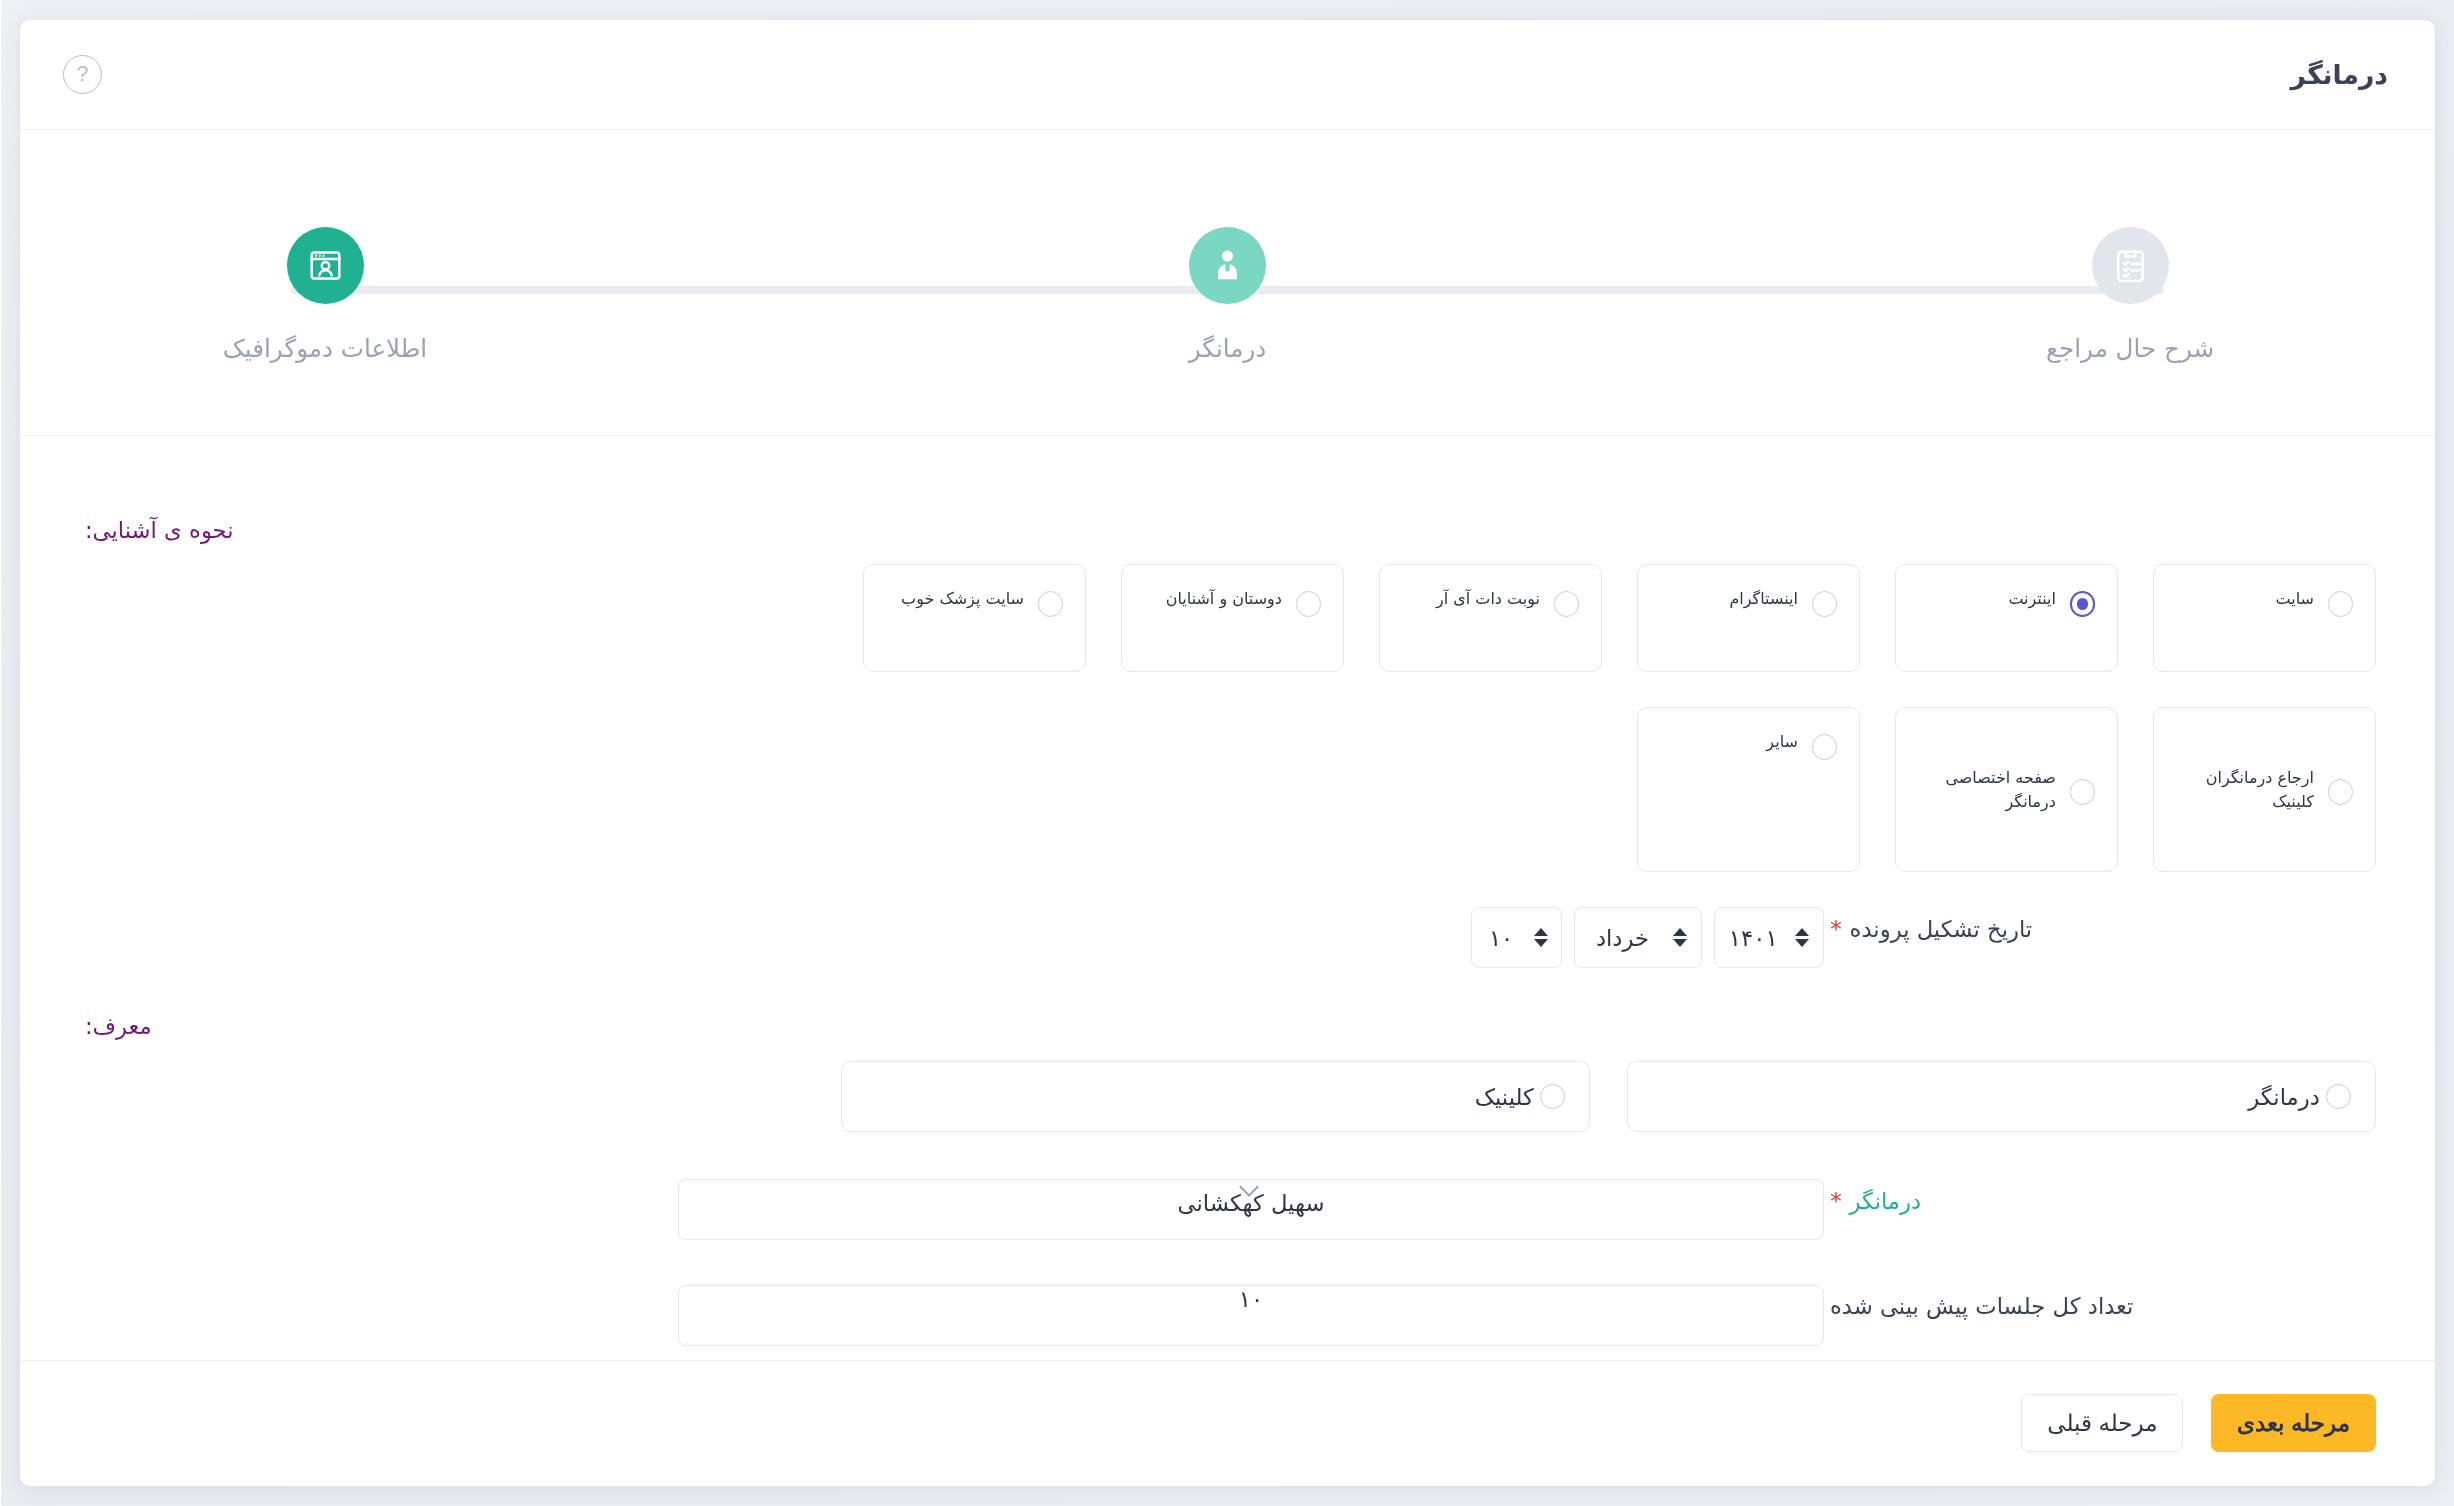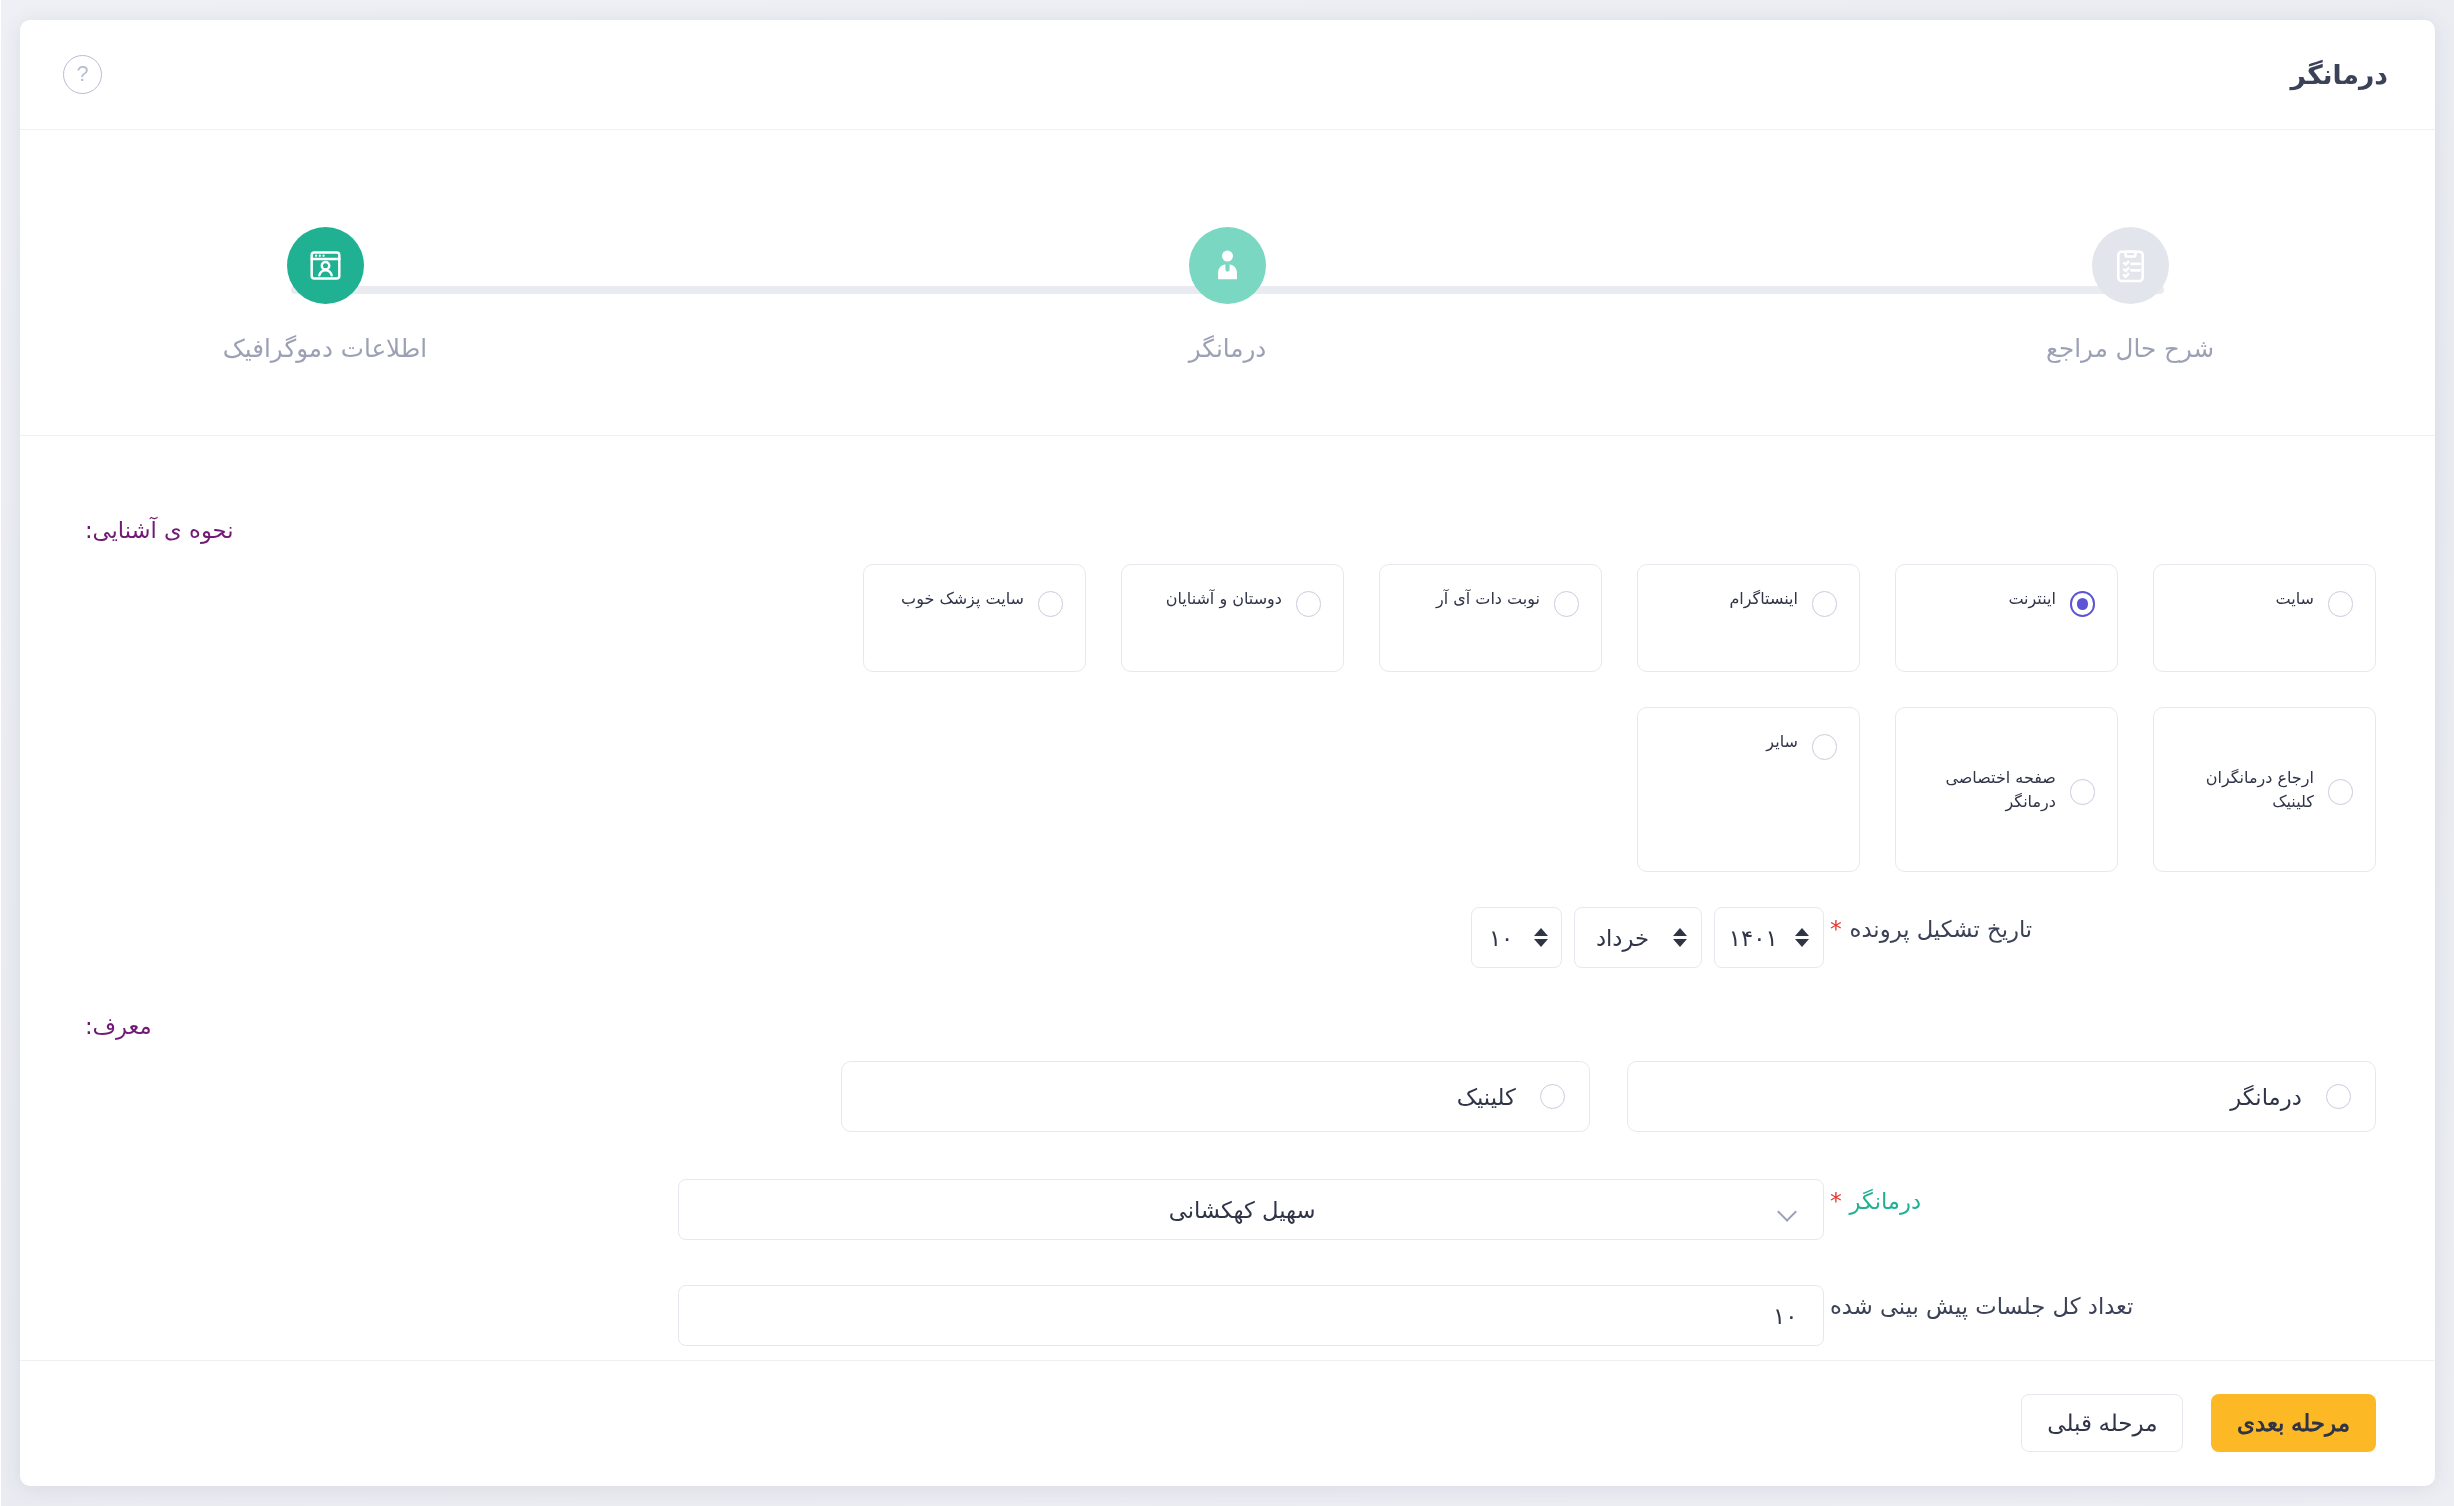--- a/index.html
+++ b/index.html
@@ -254,39 +254,40 @@
     margin-bottom: 47px;
   }
   .wide-radio {
     width: 749px;
     height: 71px;
     border: 1px solid #e6e8ef;
     border-radius: 9.9px;
     background: #fff;
     display: flex;
     align-items: center;
-    gap: 24px;
+    gap: 6px;
     padding: 0 23.6px;
     cursor: pointer;
   }
   .wide-radio .radio-dot { margin-top: 0; }
   .wide-radio .radio-text { font-size: 22.7px; }
 
   
   .select-box, .text-input {
     width: 1146px;
     height: 61px;
     border: 1px solid #e6e8ef;
     border-radius: 7.9px;
     background: #fff;
     display: flex;
     align-items: center;
     padding: 0 25.6px;
     font-size: 22.7px;
     color: #2f3447;
+    flex-direction: column;
   }
   .select-box { cursor: pointer; justify-content: space-between; }
   .select-value { flex: 1 1 auto; text-align: center; }
   .chev {
     flex: 0 0 auto;
     width: 17.7px; height: 9.9px;
     position: relative;
   }
   .chev::before {
     content:"";

